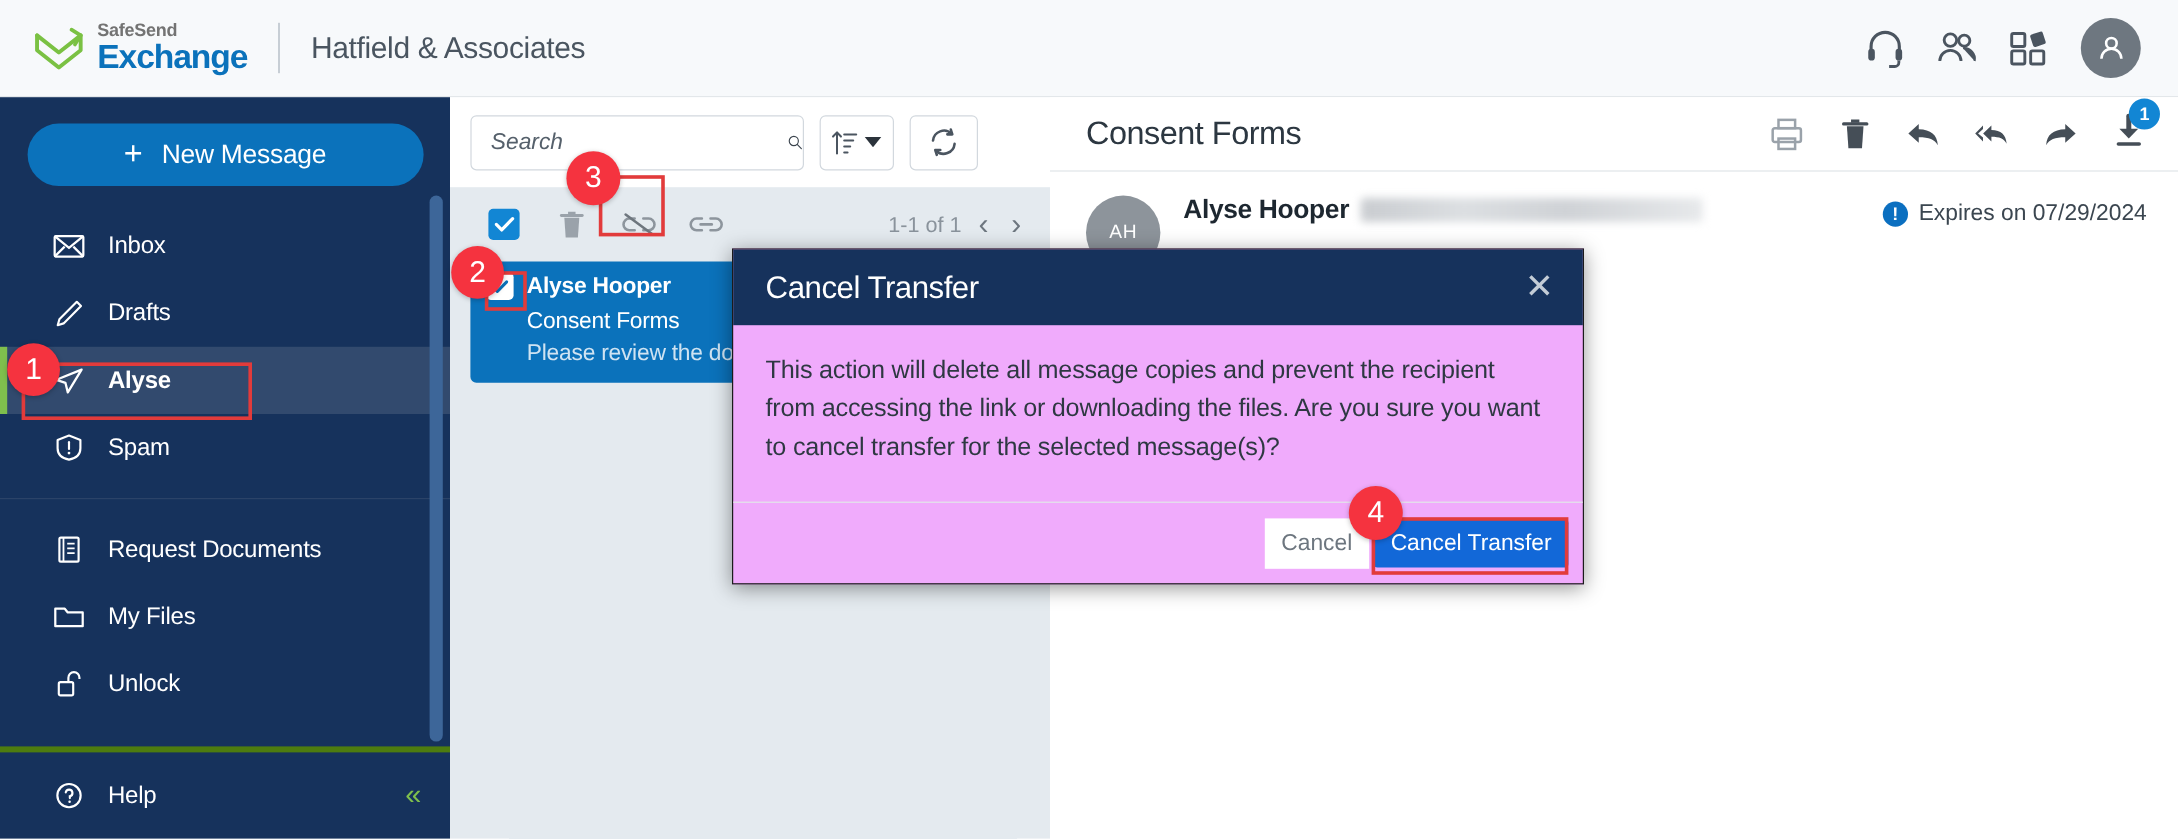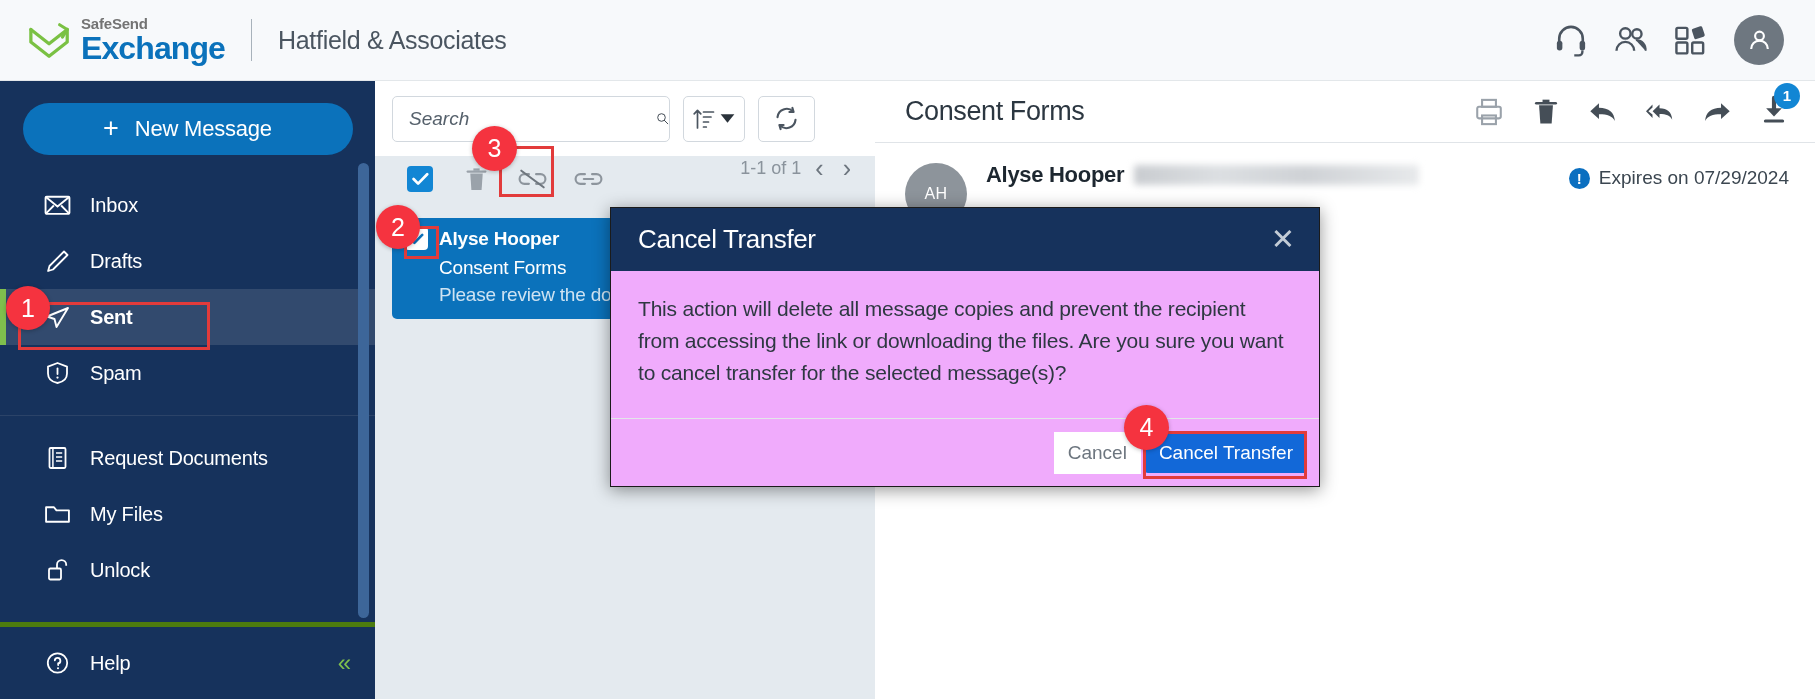--- a/index.html
+++ b/index.html
@@ -17,21 +17,21 @@
     background: #f7f9fb; border-bottom: 1px solid #e3e7ea;
     display: flex; align-items: center;
   }
   .brand { display: flex; align-items: center; margin-left: 28px; }
   .brand-mark { width: 44px; height: 40px; flex: none; }
   .brand-text { margin-left: 9px; line-height: 1; }
   .brand-top {
     font-size: 15px; font-weight: bold; color: #737373; letter-spacing: -0.2px;
   }
   .brand-bottom {
-    font-size: 32px; font-weight: bold; color: #0b72bb;
+    font-size: 28px; font-weight: bold; color: #0b72bb;
     letter-spacing: -0.9px; margin-top: 1px;
   }
   .brand-divider {
     width: 1px; height: 42px; background: #a8b2bb; margin: 0 26px;
   }
   .org-name {
     font-size: 25px; color: #4a5560; font-weight: normal; letter-spacing: -0.3px;
   }
   .header-right {
     margin-left: auto; display: flex; align-items: center; gap: 26px;
@@ -103,21 +103,21 @@
     background: transparent;
   }
   .search-input::placeholder { color: #55606b; font-style: italic; opacity: 1; }
   .sq-btn {
     width: 62px; height: 46px; border: 1px solid #d2d8de; border-radius: 5px;
     background: #fff; display: flex; align-items: center; justify-content: center;
     cursor: pointer; gap: 5px;
   }
   .sq-btn.refresh { width: 57px; }
   .list-actions {
-    height: 62px; display: flex; align-items: flex-start; padding-left: 17px; gap: 0;
+    height: 62px; display: flex; align-items: center; padding-left: 17px; gap: 0;
   }
   .act-btn {
     width: 56px; height: 46px; display: flex; align-items: center;
     justify-content: center; cursor: pointer; position: relative;
   }
   .chk-master {
     width: 26px; height: 26px; background: #1286d4; border-radius: 4px;
     display: flex; align-items: center; justify-content: center; cursor: pointer;
   }
   .pager {
@@ -304,21 +304,21 @@
         <svg class="ico" viewBox="0 0 26 24">
           <path d="M19.5 2.5 L23 6 L8.5 20.5 L3.6 22 L5 17z" fill="none" stroke="#fff" stroke-width="1.8" stroke-linejoin="round"></path>
         </svg>
         <span>Drafts</span>
       </div>
 
       <div class="nav-item active">
         <svg class="ico" viewBox="0 0 26 24">
           <path d="M23.5 3 L2.5 11.5 L10 14 L12 22 z" fill="none" stroke="#fff" stroke-width="1.9" stroke-linejoin="round"></path>
         </svg>
-        <span>Sent</span>
+        <span>Alyse</span>
       </div>
 
       <div class="nav-item">
         <svg class="ico" viewBox="0 0 24 24">
           <path d="M12 2 L21.5 5.6 v7 c0 5.4 -4.2 8.5 -9.5 9.4 C6.7 21.1 2.5 18 2.5 12.6 v-7z" fill="none" stroke="#fff" stroke-width="1.8" stroke-linejoin="round"></path>
           <path d="M12 7.5 v5.6" stroke="#fff" stroke-width="1.8" stroke-linecap="round"></path>
           <circle cx="12" cy="16.6" r="1.15" fill="#fff"></circle>
         </svg>
         <span>Spam</span>
       </div>

